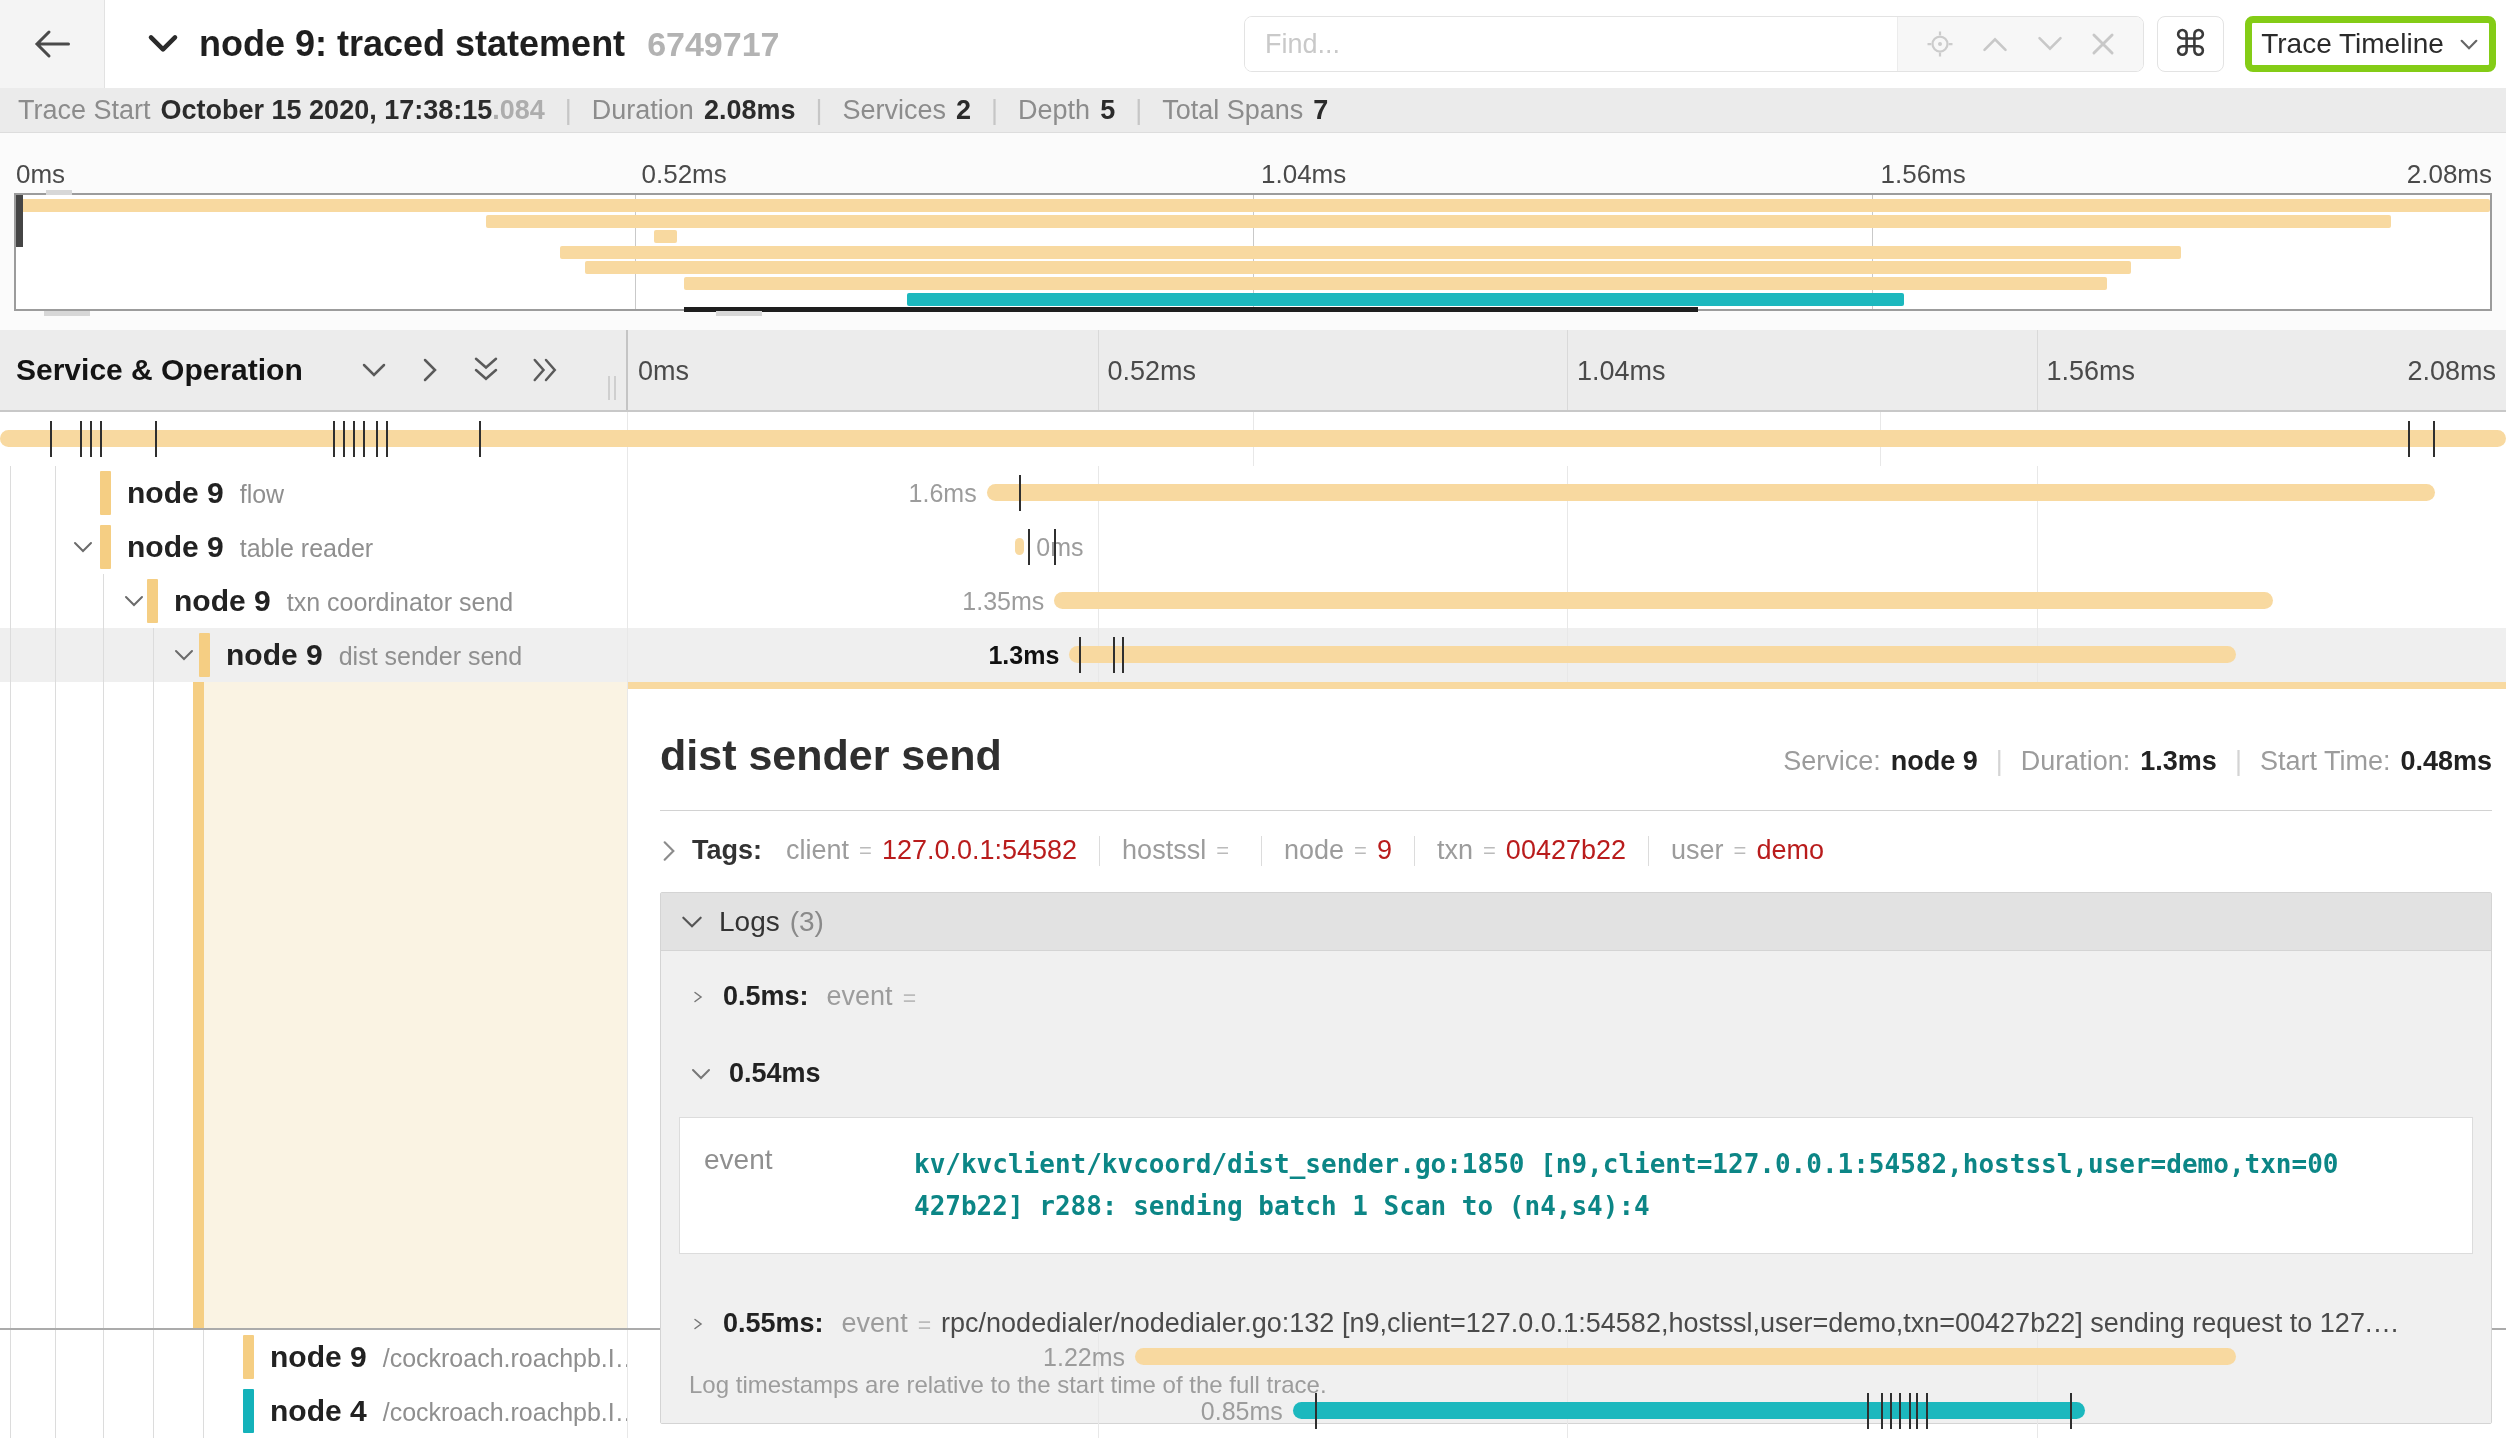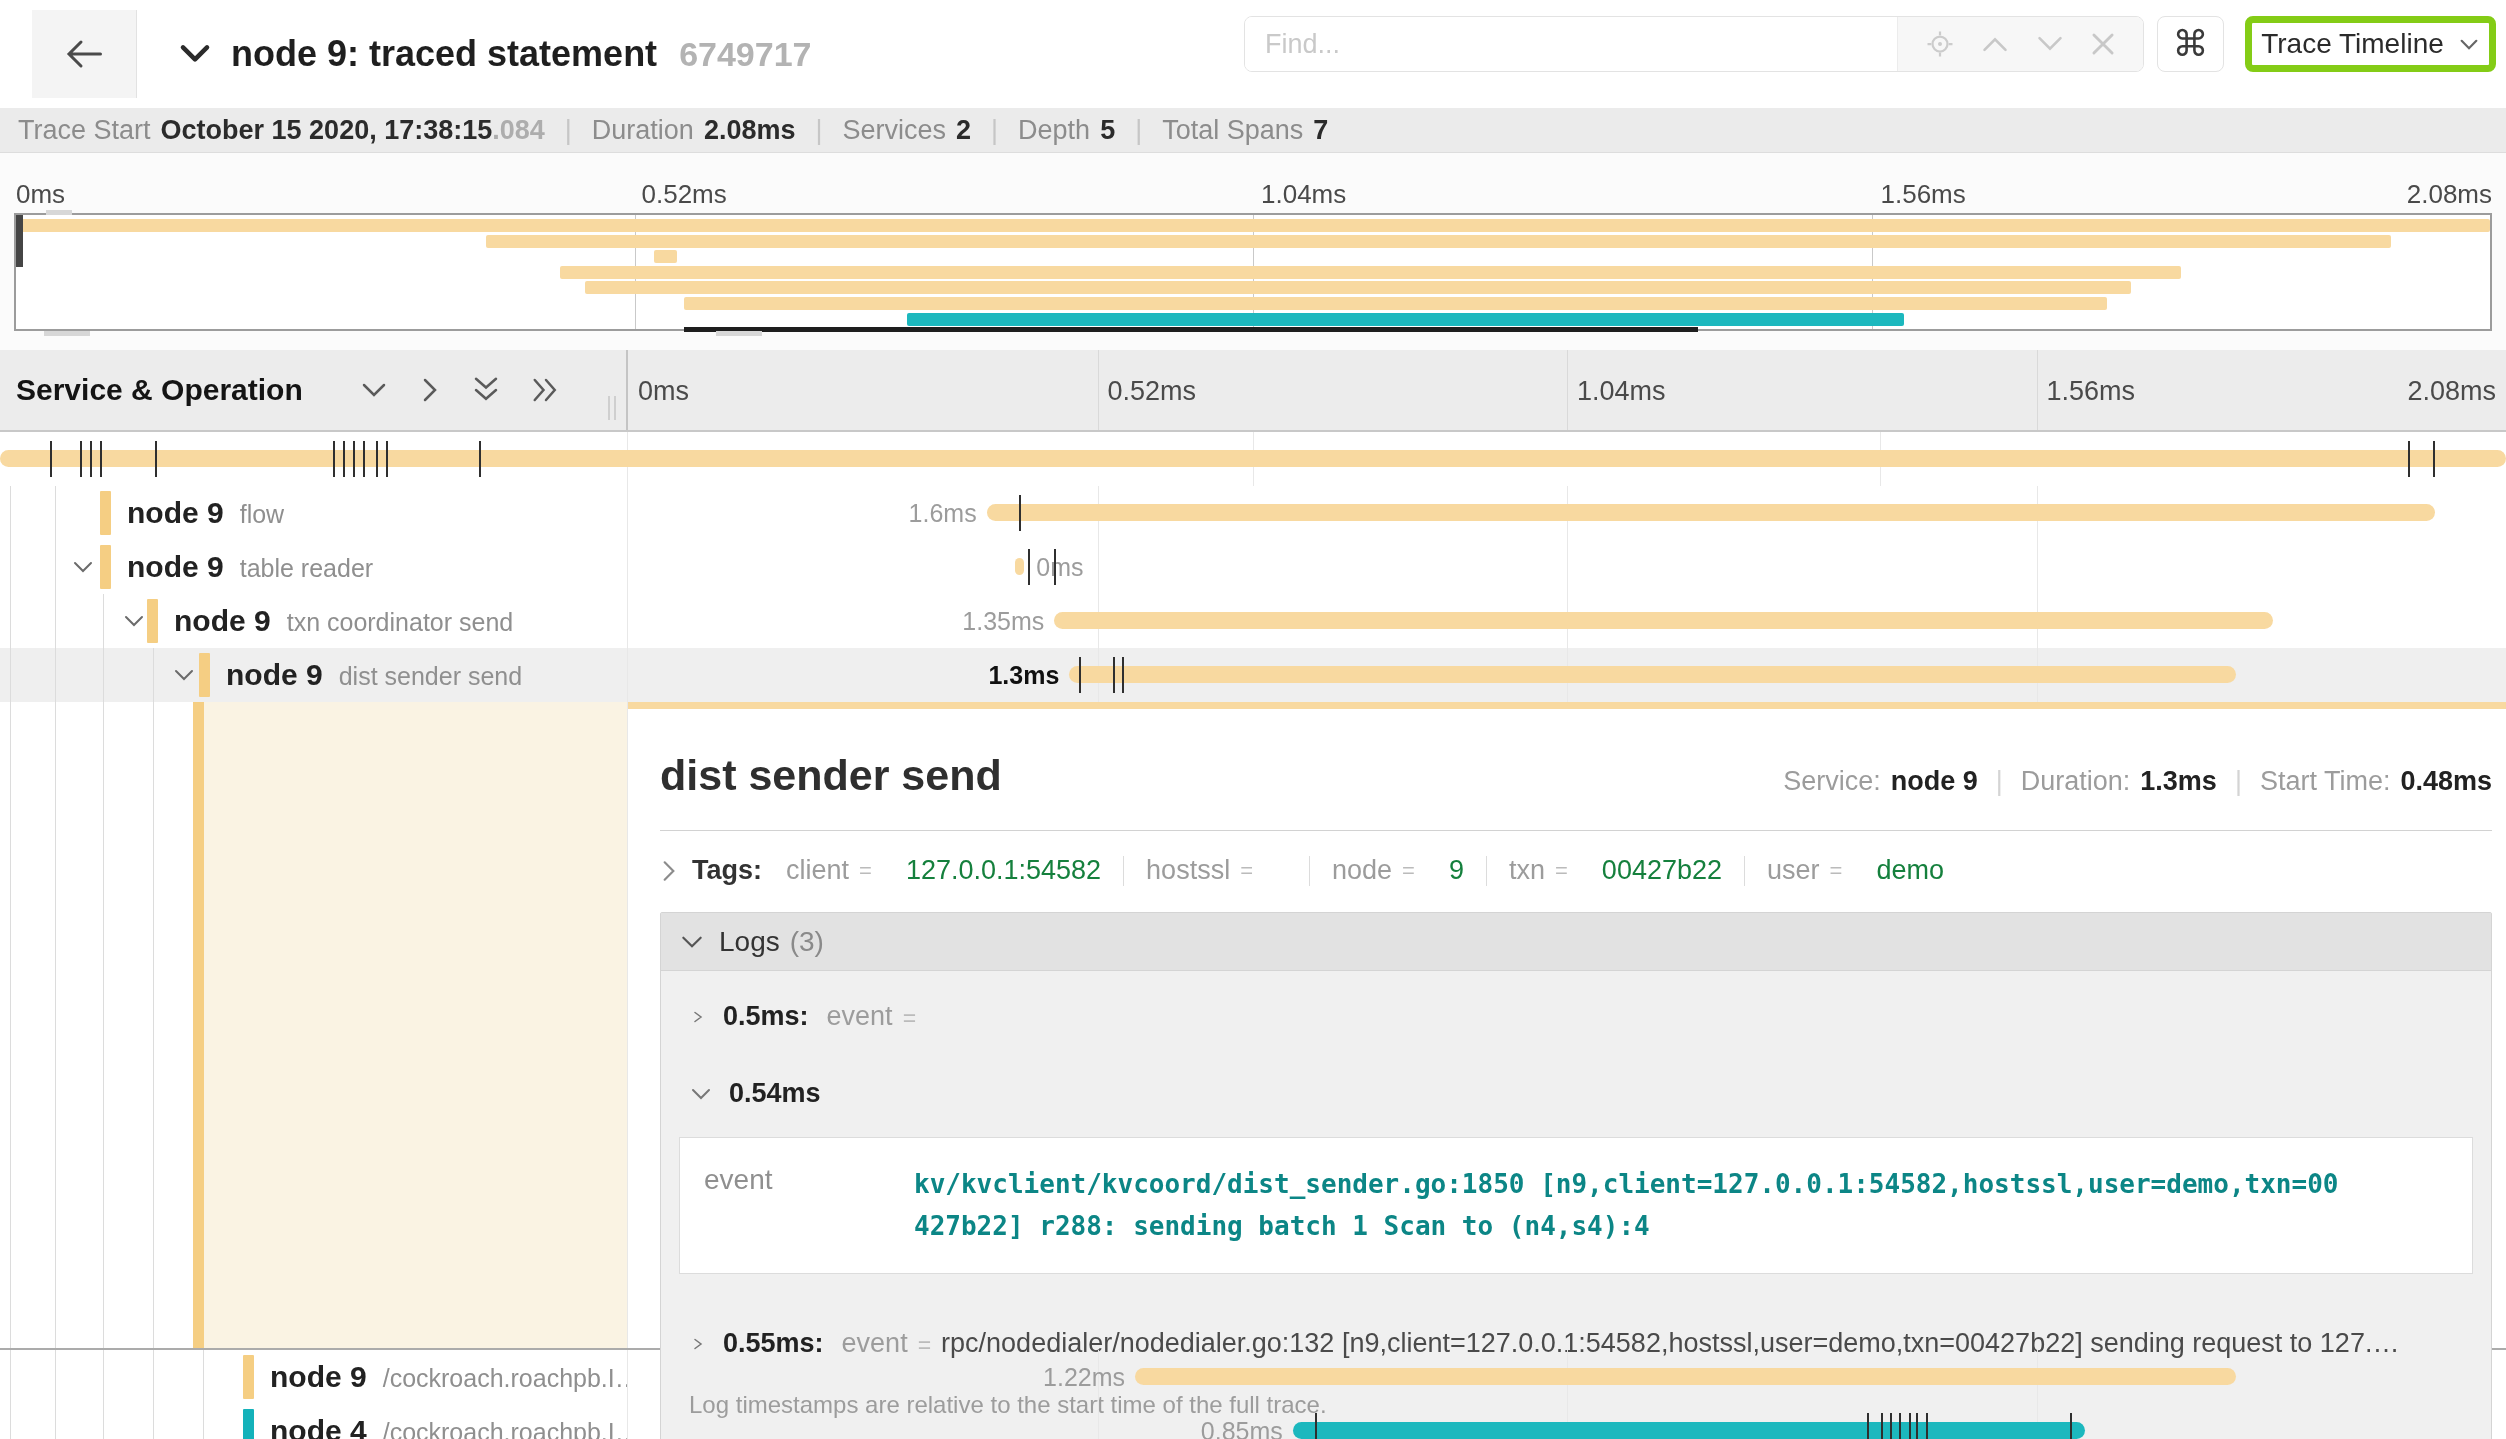--- a/index.html
+++ b/index.html
@@ -4,21 +4,21 @@
 <style>
   * { box-sizing: border-box; }
   html,body { margin:0; padding:0; }
   body {
     width:2506px; height:1439px; overflow:hidden;
     font-family:"Liberation Sans", sans-serif; background:#fff; color:#222;
   }
   svg { display:block; }
 
   
-  .topbar { height:108px; display:flex; align-items:center; position:relative; background:#fff;padding-left:32px; }
+  .topbar { height:88px; display:flex; align-items:center; position:relative; background:#fff; }
   .back-btn { width:105px; height:88px; background:#F4F4F4; border-right:1px solid #E2E2E2;
               display:flex; align-items:center; justify-content:center; cursor:pointer; }
   .title-area { display:flex; align-items:center; margin-left:42px; gap:20px; }
   .page-title { font-size:36px; font-weight:bold; color:#1f1f1f; white-space:nowrap; }
   .trace-id { font-size:34px; color:#B3B3B3; font-weight:bold; margin-left:2px; }
   .find-group { position:absolute; left:1244px; top:16px; height:56px; display:flex;
                 border:1px solid #E3E3E3; border-radius:8px; overflow:hidden; background:#fff; }
   .find-input { width:652px; border:none; outline:none; font-size:27px; padding:0 0 0 20px;
                 font-family:"Liberation Sans", sans-serif; color:#444; }
   .find-input::placeholder { color:#C9C9C9; }
@@ -94,21 +94,21 @@
   .d-title { font-size:43px; font-weight:600; color:#2F2F2F; }
   .d-meta { margin-left:auto; font-size:27px; color:#9C9C9C; display:flex; align-items:baseline; white-space:nowrap; }
   .d-meta b { color:#222; margin-left:10px; }
   .d-meta .sep { color:#D4D4D4; margin:0 18px; }
   .d-divider { margin-top:30px; border-top:1px solid #D2D2D2; }
   .tags-row { margin-top:24px; display:flex; align-items:center; font-size:27px; cursor:pointer; }
   .tags-label { font-weight:bold; color:#333; margin-left:14px; }
   .tag-items { display:flex; align-items:center; margin-left:24px; }
   .tag-key { color:#9C9C9C; }
   .tag-eq { color:#BBBBBB; font-size:22px; margin:0 10px; }
-  .tag-val { color:#15803d;margin-left:24px; }
+  .tag-val { color:#b91c1c; }
   .tag-sep { width:1px; height:30px; background:#DCDCDC; margin:0 22px; }
   .logs-box { margin-top:26px; border:1px solid #D4D4D4; border-radius:2px; }
   .logs-header { background:#E2E2E2; height:58px; display:flex; align-items:center;
                  padding-left:18px; border-bottom:1px solid #D4D4D4; cursor:pointer; }
   .logs-title { font-weight:normal; font-size:28px; color:#333; margin-left:14px; }
   .logs-count { font-size:28px; color:#8A8A8A; margin-left:10px; }
   .logs-body { background:#F0F0F0; padding:4px 18px 0 18px; }
   .log-line { padding:26px 0 20px 10px; font-size:27px; display:flex; align-items:flex-end;
               white-space:nowrap; overflow:hidden; cursor:pointer; }
   .log-line .chev { align-self:center; color:#777; }

